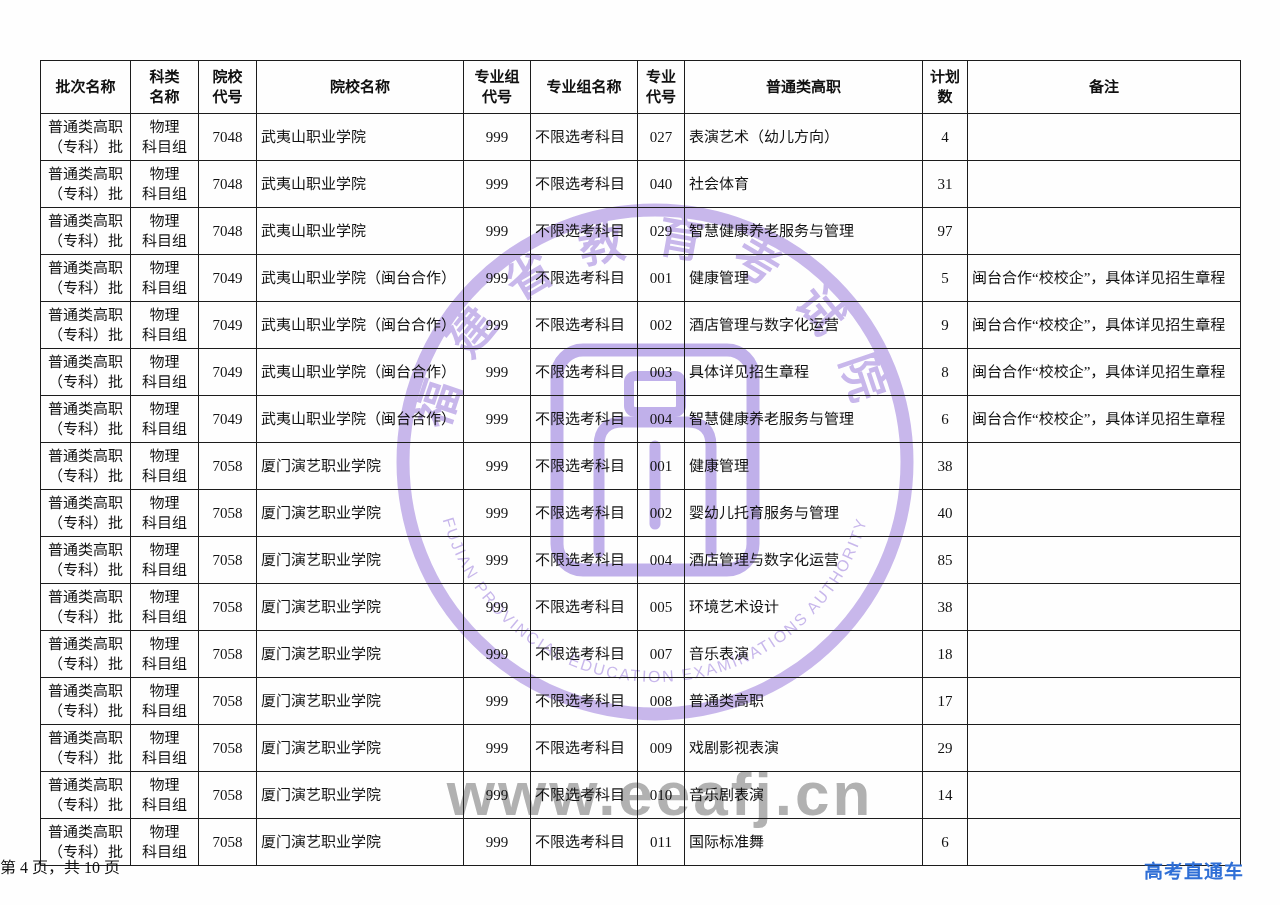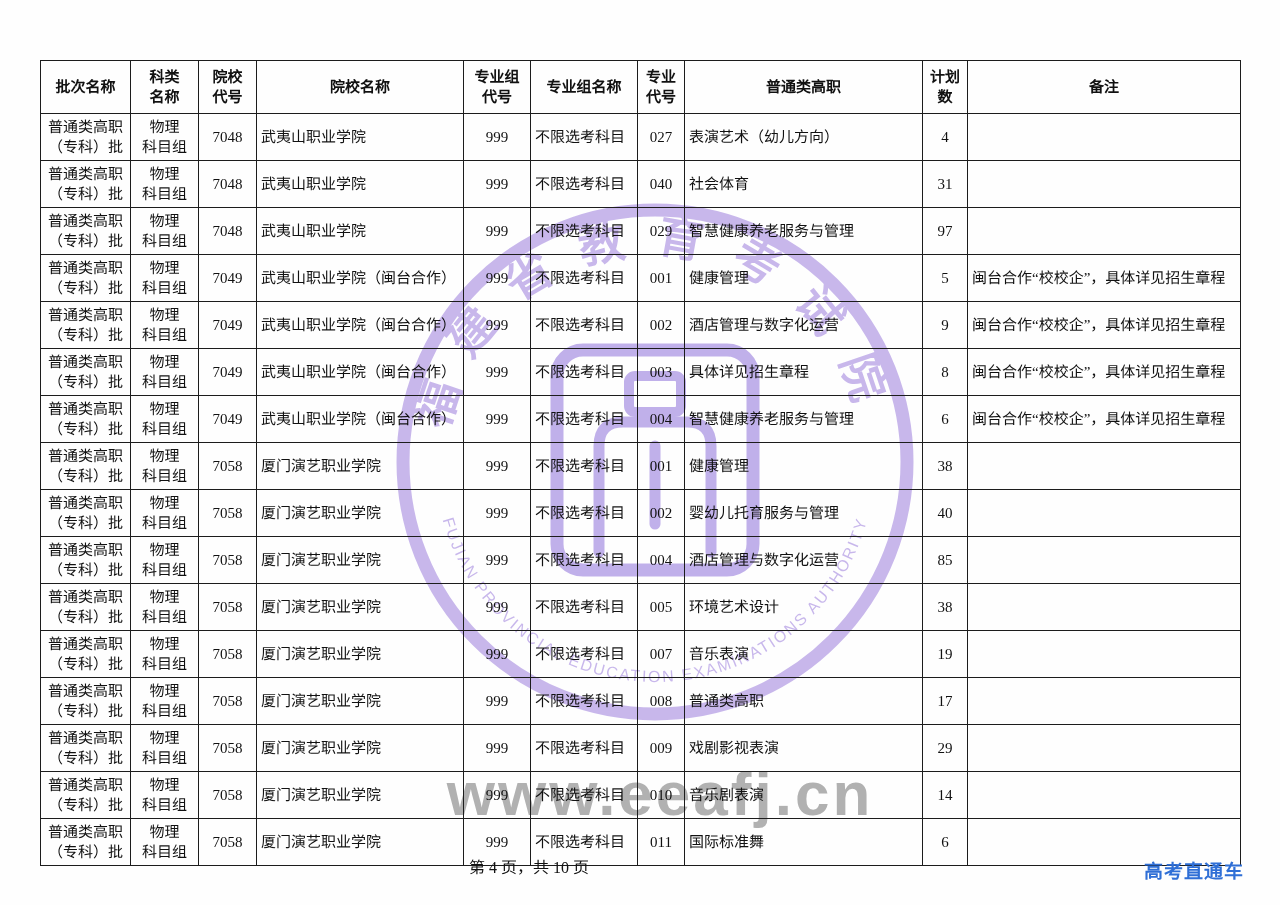--- a/index.html
+++ b/index.html
@@ -53,21 +53,21 @@
     font-weight:bold;
     text-align:center;
     height:48px;
   }
   table.plan td{height:42px;}
   td.c-center{text-align:center;}
   td.c-left{text-align:left;}
   
   .page-footer{
     position:absolute;left:0;top:854px;width:1058px;
-    text-align:center;font-size:16px;
+    text-align:left;font-size:16px;
     z-index:1;
   }
   .site-logo{
     position:absolute;right:36px;top:856px;
     font-family:Liberation Mono, monospace;
     font-size:19px;font-weight:bold;
     color:#2f6fd6;
     letter-spacing:1px;
     z-index:1;
   }
@@ -291,21 +291,21 @@
       <td class="c-center">普通类高职
 （专科）批</td>
       <td class="c-center">物理
 科目组</td>
       <td class="c-center">7058</td>
       <td class="c-left">厦门演艺职业学院</td>
       <td class="c-center">999</td>
       <td class="c-left">不限选考科目</td>
       <td class="c-center">007</td>
       <td class="c-left">音乐表演</td>
-      <td class="c-center">19</td>
+      <td class="c-center">18</td>
       <td class="c-left"></td>
     </tr>
           <tr>
       <td class="c-center">普通类高职
 （专科）批</td>
       <td class="c-center">物理
 科目组</td>
       <td class="c-center">7058</td>
       <td class="c-left">厦门演艺职业学院</td>
       <td class="c-center">999</td>

